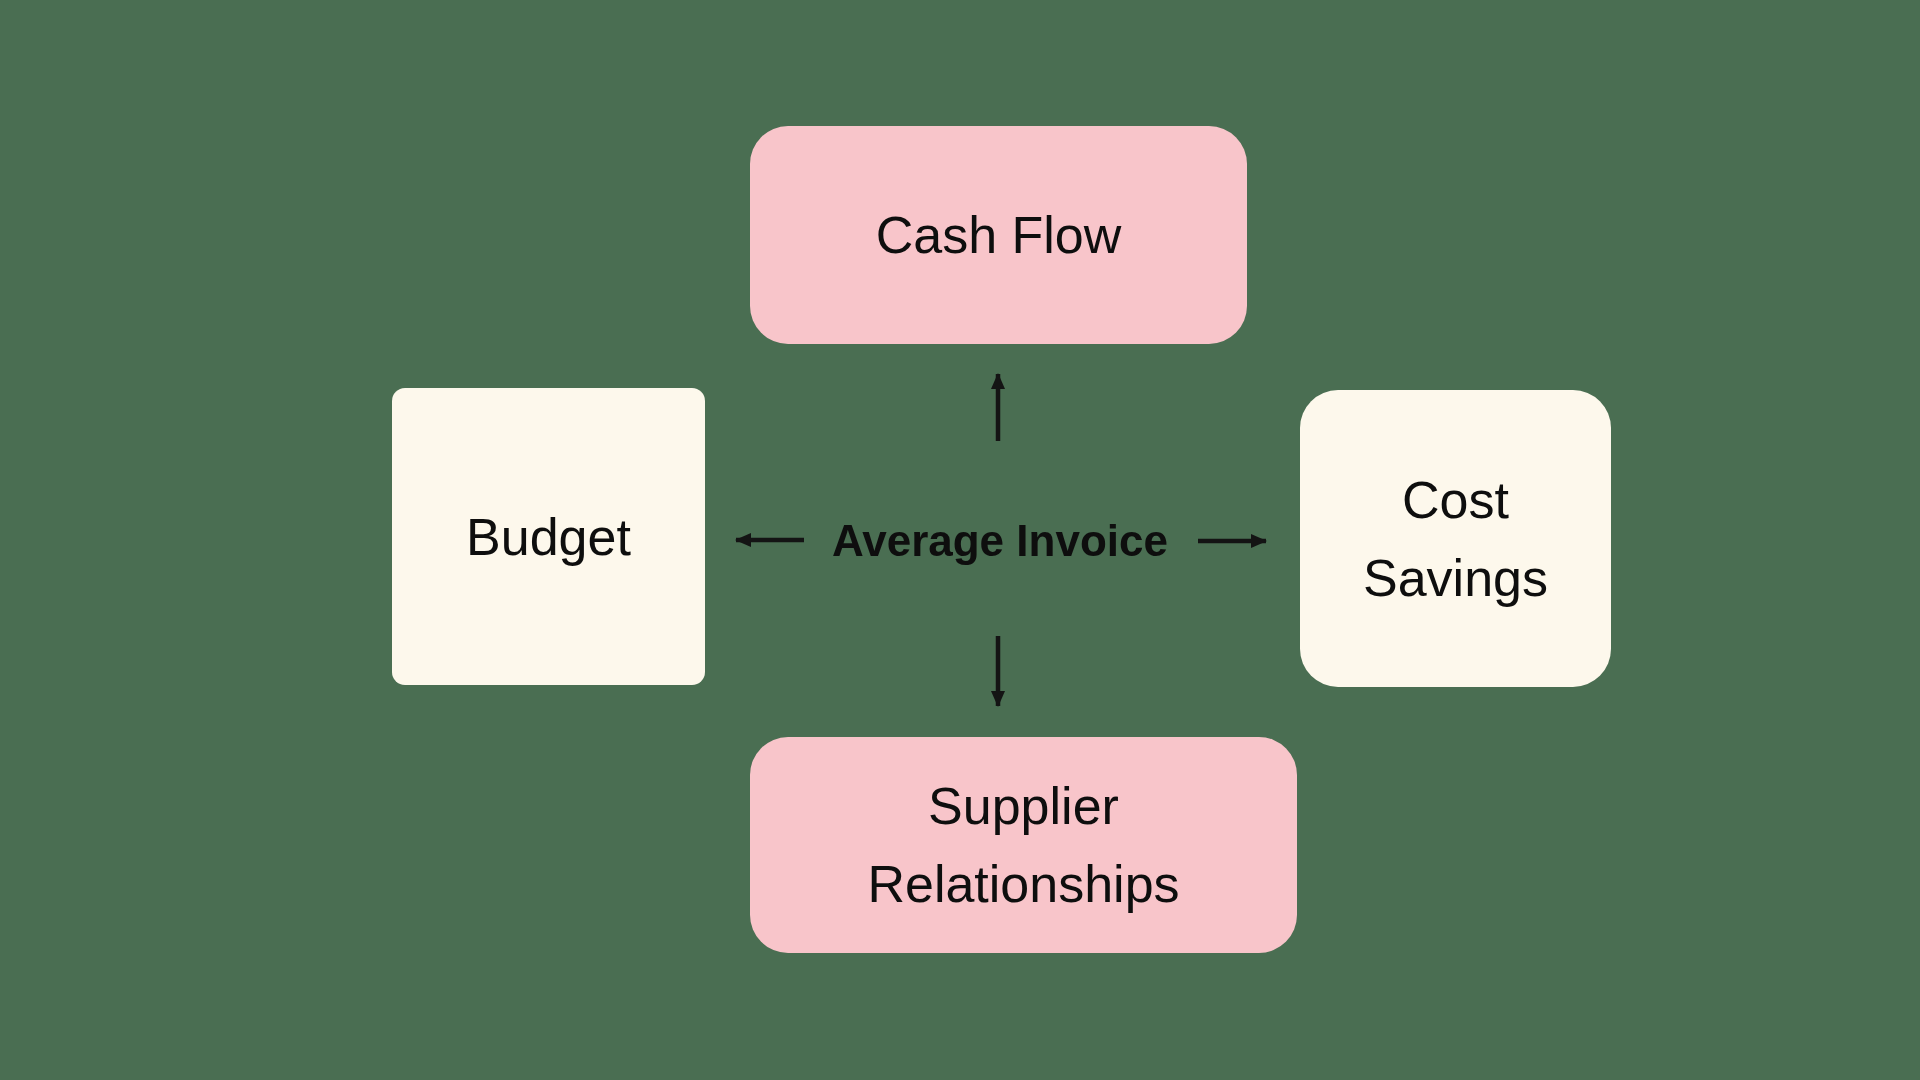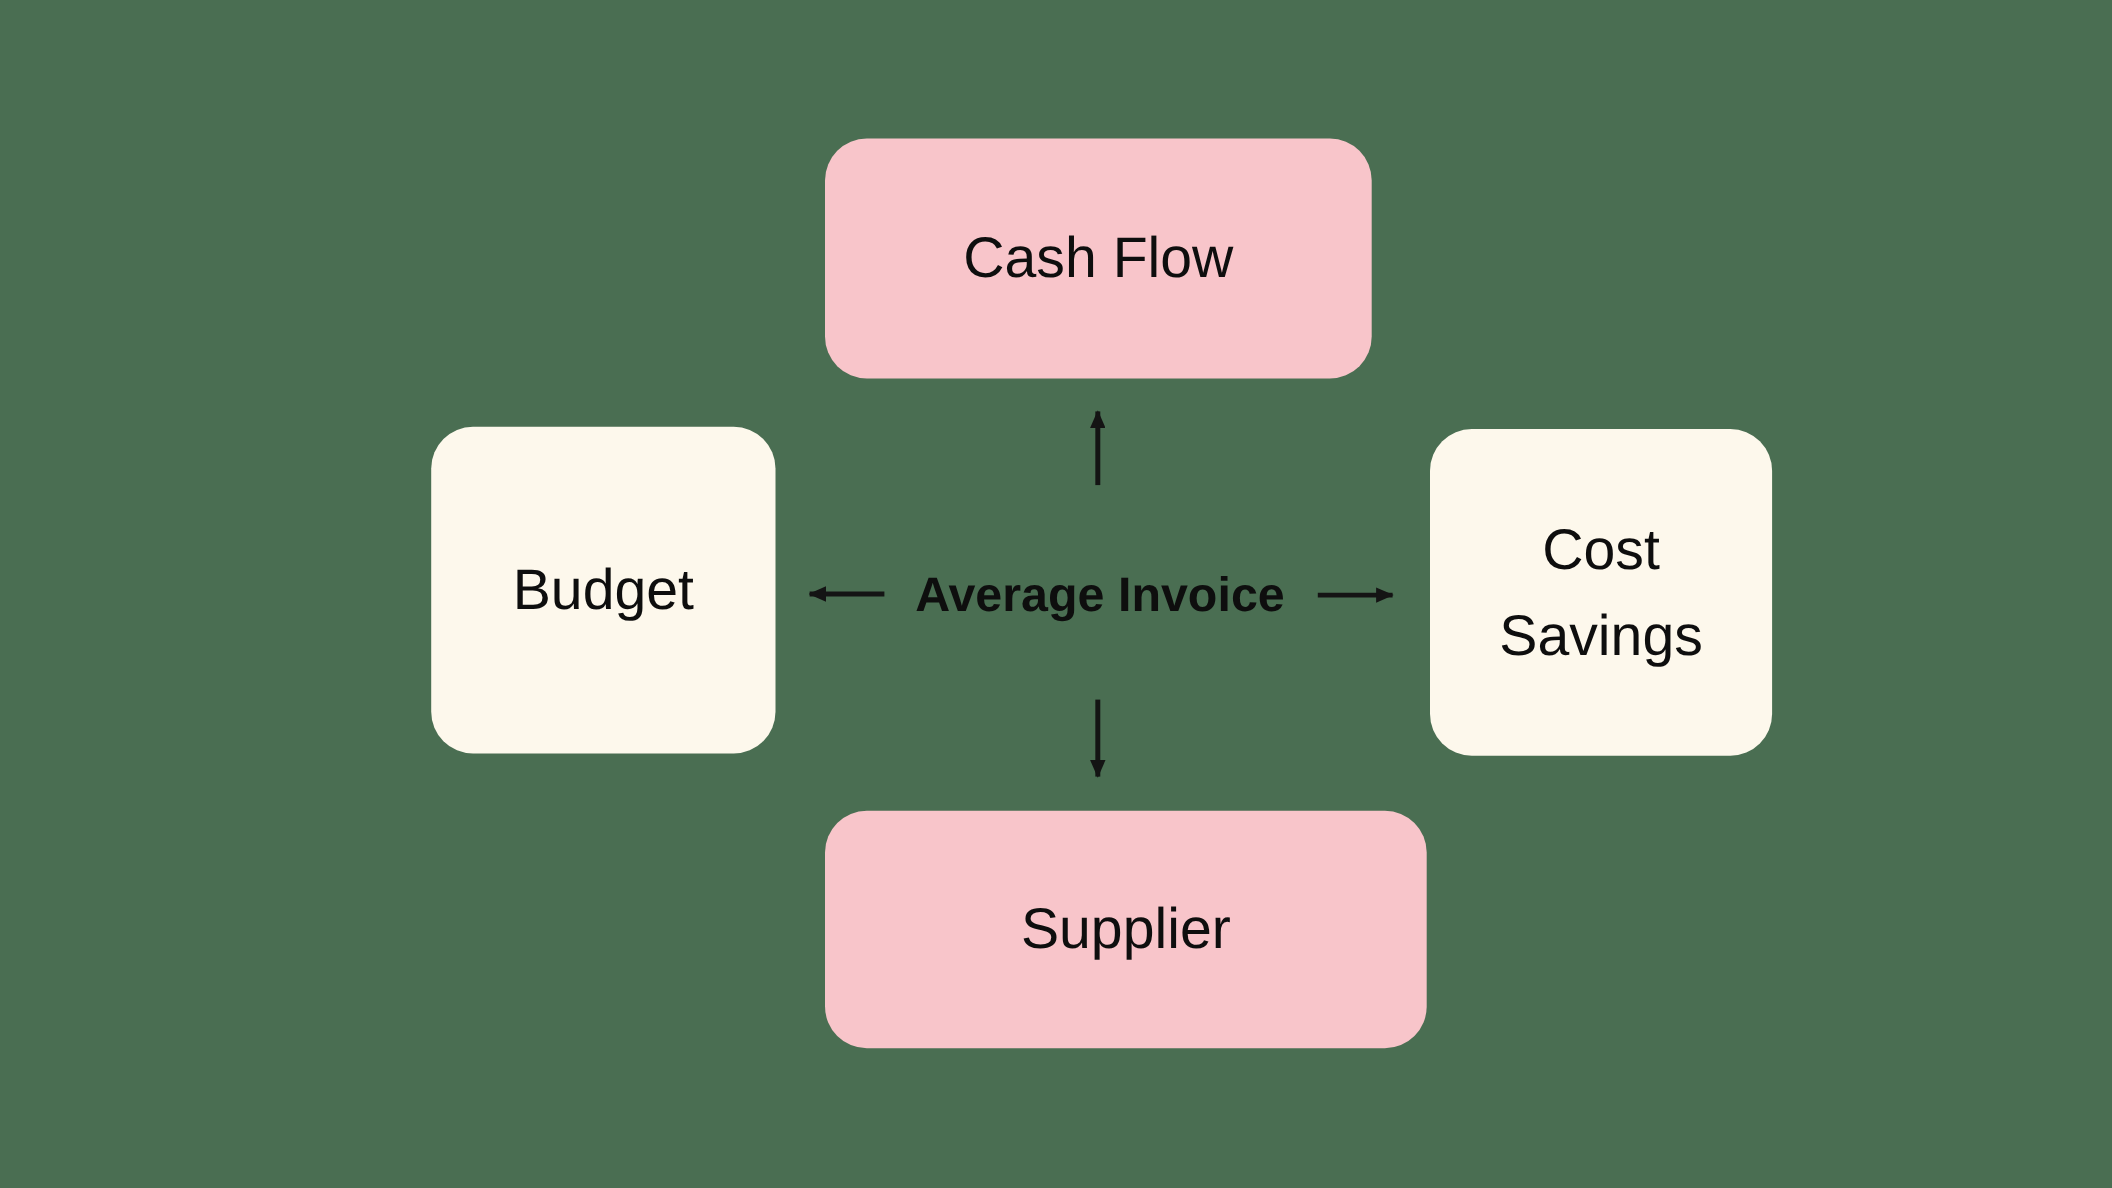--- a/index.html
+++ b/index.html
@@ -45,21 +45,21 @@
     font-size: 52px;
     font-weight: 400;
     line-height: 1.5;
     color: var(--text);
   }
   .node span { display: block; white-space: nowrap; }
   .node.pink  { background: var(--node-pink); }
   .node.cream { background: var(--node-cream); }
   .node-top    { left: 750px;  top: 126px; width: 497px; height: 218px; }
   .node-bottom { left: 750px;  top: 737px; width: 547px; height: 216px; }
-  .node-left   { left: 392px;  top: 388px; width: 313px; height: 297px; }
+  .node-left   { left: 392px;  top: 388px; width: 313px; height: 297px; border-radius: 13px; }
   .node-right  { left: 1300px; top: 390px; width: 311px; height: 297px; }
   .center-label {
     position: absolute;
     left: 820px; top: 487px;
     width: 360px; height: 106px;
     display: flex;
     flex-direction: column;
     align-items: center;
     justify-content: center;
     text-align: right;
@@ -99,15 +99,16 @@
     <span>Average Invoice</span>
   </div>
 
   <div class="node cream node-right">
     <span>Cost</span>
     <span>Savings</span>
   </div>
 
   <div class="node pink node-bottom">
     <span>Supplier</span>
+    <span>Relationships</span>
   </div>
 
 </div>
 
 </body></html>

